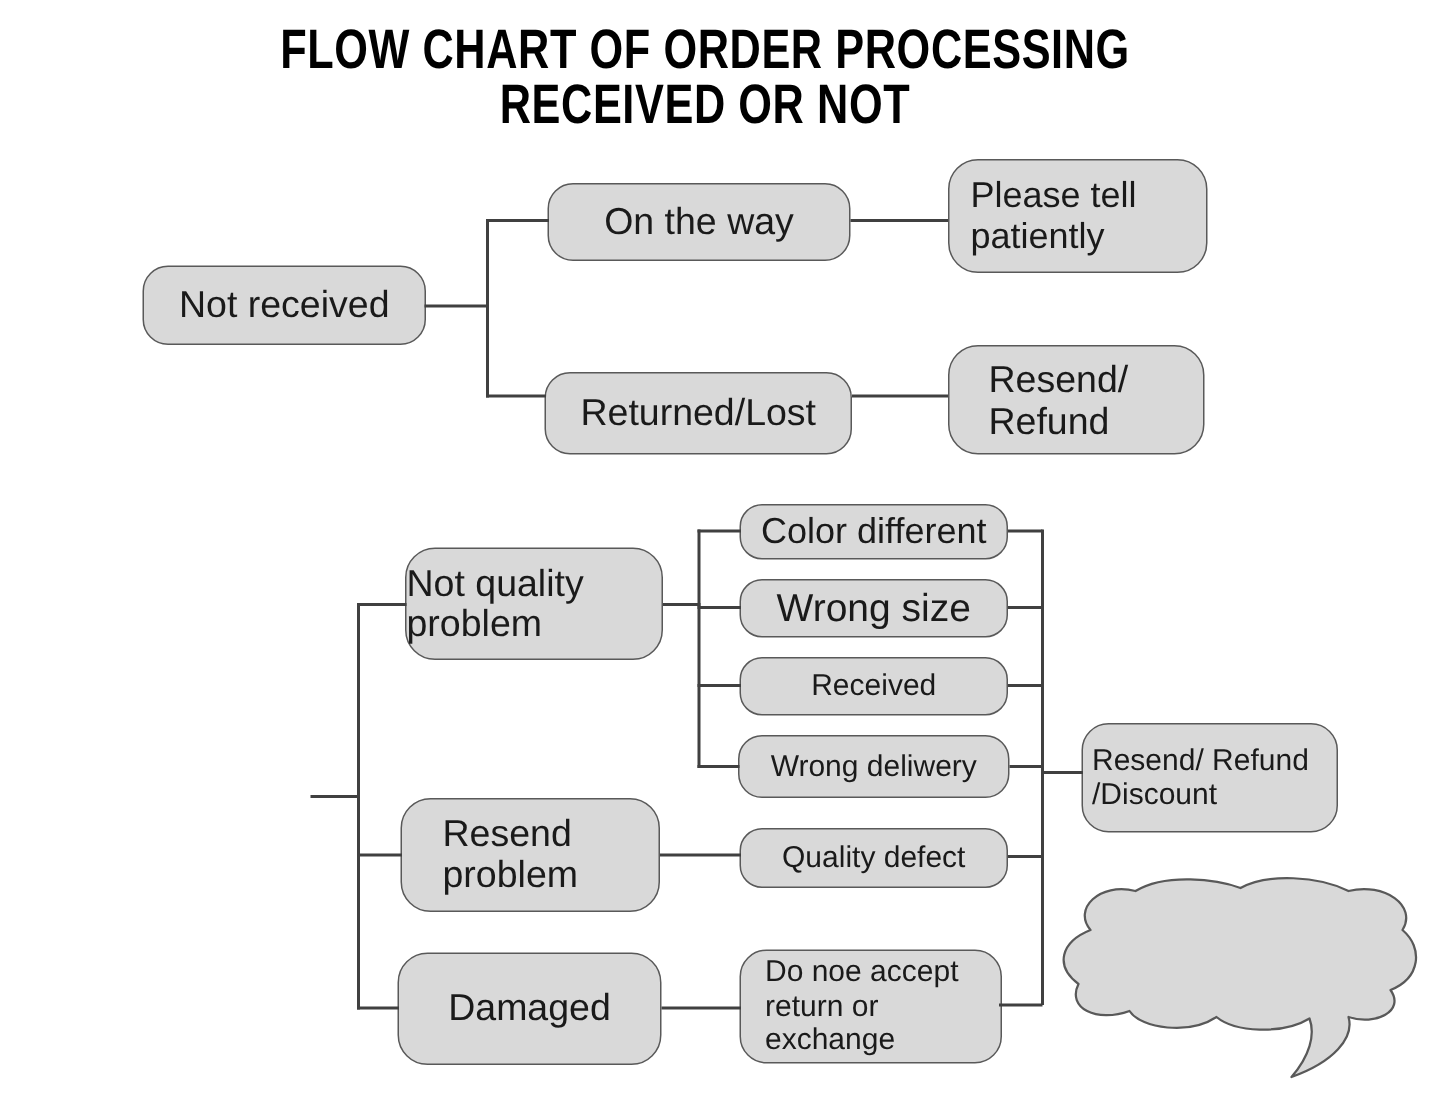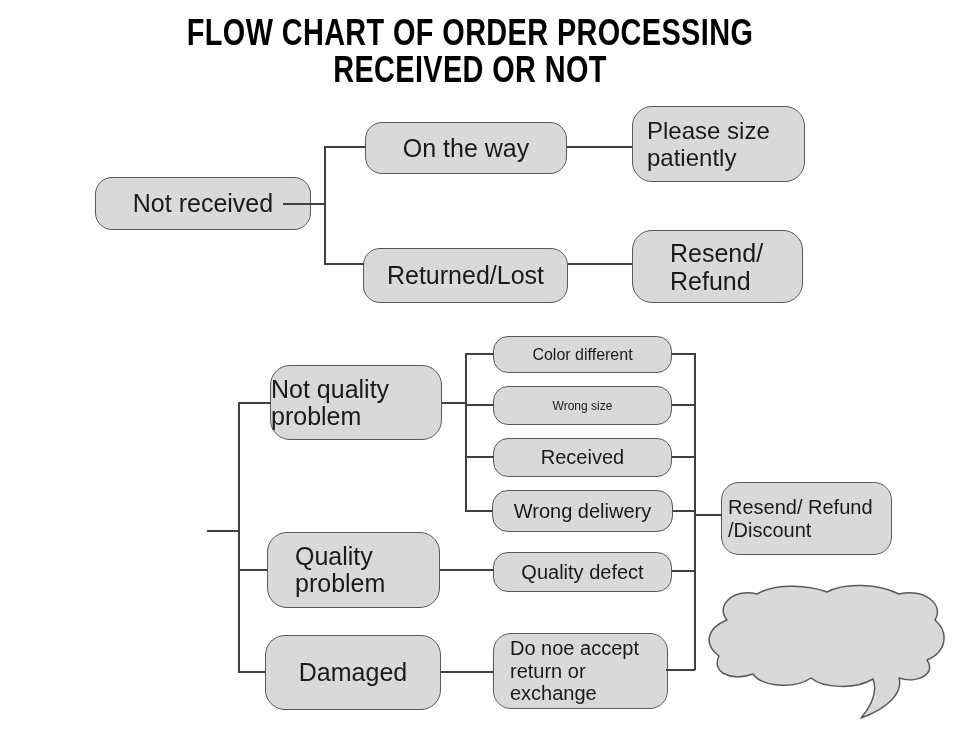--- a/index.html
+++ b/index.html
@@ -37,43 +37,43 @@
 </head>
 <body>
 
 <div class="canvas">
 
   <div class="title">
     <div>FLOW CHART OF ORDER PROCESSING</div>
     <div>RECEIVED OR NOT</div>
   </div>
 
-  <div class="node" style="left:95px;top:177px;width:216px;height:53px;border-radius:17px;font-size:25px">Not received</div>
+  <div class="node" style="left:95px;top:177px;width:189px;height:53px;border-radius:17px;font-size:25px">Not received</div>
   <div class="node" style="left:365px;top:122px;width:202px;height:52px;border-radius:17px;font-size:25px">On the way</div>
-  <div class="node left" style="left:632px;top:106px;width:173px;height:76px;border-radius:20px;font-size:24px;line-height:27px;padding-left:14px">Please size
+  <div class="node left" style="left:632px;top:106px;width:173px;height:76px;border-radius:20px;font-size:24px;line-height:27px;padding-left:14px">Please tell
 patiently</div>
   <div class="node" style="left:363px;top:248px;width:205px;height:55px;border-radius:17px;font-size:25px">Returned/Lost</div>
-  <div class="node left" style="left:632px;top:230px;width:171px;height:73px;border-radius:20px;font-size:25px;line-height:28px;padding-left:37px">Resend/
+  <div class="node left" style="left:632px;top:230px;width:171px;height:73px;border-radius:20px;font-size:25px;line-height:28px;padding-left:26px">Resend/
 Refund</div>
 
   <div class="line h" style="left:283px;top:203px;width:42px"></div>
   <div class="line v" style="left:324px;top:146px;height:119px"></div>
   <div class="line h" style="left:324px;top:146px;width:42px"></div>
   <div class="line h" style="left:324px;top:263px;width:40px"></div>
   <div class="line h" style="left:567px;top:146px;width:65px"></div>
   <div class="line h" style="left:568px;top:263px;width:64px"></div>
 
   <div class="node left" style="left:270px;top:365px;width:172px;height:75px;border-radius:20px;font-size:25px;line-height:27px;">Not quality
 problem</div>
-  <div class="node left" style="left:267px;top:532px;width:173px;height:76px;border-radius:20px;font-size:25px;line-height:27px;padding-left:27px">Quality
+  <div class="node left" style="left:267px;top:532px;width:173px;height:76px;border-radius:20px;font-size:25px;line-height:27px;padding-left:27px">Resend
 problem</div>
   <div class="node" style="left:265px;top:635px;width:176px;height:75px;border-radius:20px;font-size:25px">Damaged</div>
 
-  <div class="node" style="left:493px;top:336px;width:179px;height:37px;border-radius:15px;font-size:16px">Color different</div>
-  <div class="node" style="left:493px;top:386px;width:179px;height:39px;border-radius:15px;font-size:12px">Wrong size</div>
+  <div class="node" style="left:493px;top:336px;width:179px;height:37px;border-radius:15px;font-size:24px">Color different</div>
+  <div class="node" style="left:493px;top:386px;width:179px;height:39px;border-radius:15px;font-size:26px">Wrong size</div>
   <div class="node" style="left:493px;top:438px;width:179px;height:39px;border-radius:15px;font-size:20px">Received</div>
   <div class="node" style="left:493px;top:552px;width:179px;height:40px;border-radius:15px;font-size:20px">Quality defect</div>
   <div class="node" style="left:492px;top:490px;width:181px;height:42px;border-radius:16px;font-size:20px">Wrong deliwery</div>
   <div class="node left" style="left:493px;top:633px;width:175px;height:76px;border-radius:18px;font-size:20px;line-height:22.5px;padding-left:16px">Do noe accept
 return or
 exchange</div>
 
   <div class="node left" style="left:721px;top:482px;width:171px;height:73px;border-radius:18px;font-size:20px;line-height:23px;padding-left:6px">Resend/ Refund
 /Discount</div>
 

